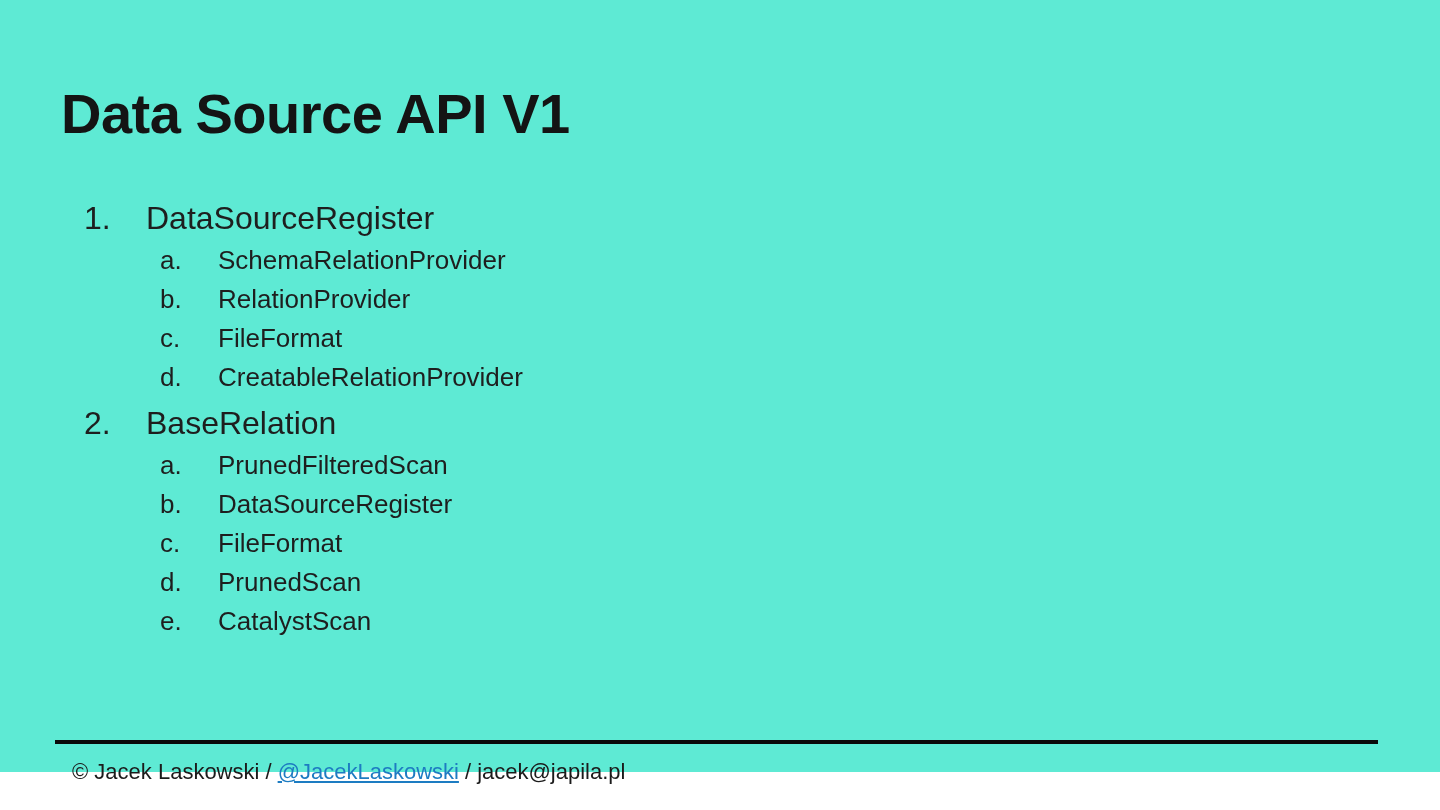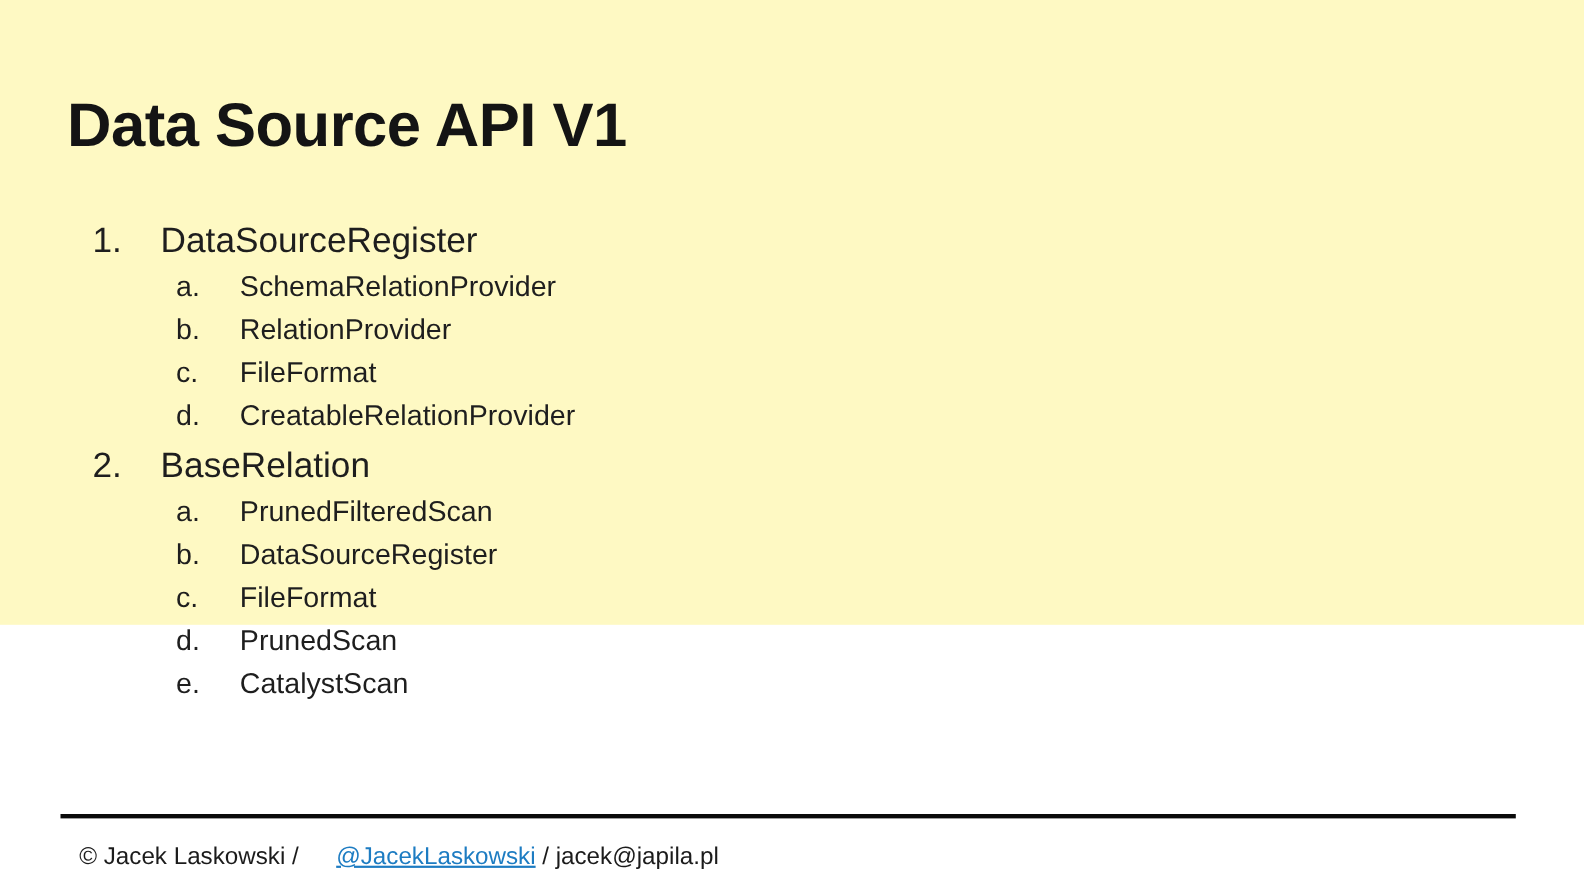--- a/index.html
+++ b/index.html
@@ -6,22 +6,22 @@
   html, body {
     width: 1440px;
     height: 810px;
     background: #ffffff;
     overflow: hidden;
     font-family: "Liberation Sans", sans-serif;
   }
   .slide {
     position: relative;
     width: 1440px;
-    height: 568px;
-    background: #fef9c3;
+    height: 772px;
+    background: #5eead4;
   }
   .slide-title {
     position: absolute;
     left: 61px;
     top: 81px;
     font-size: 56px;
     font-weight: 700;
     color: #141414;
     letter-spacing: -0.5px;
     white-space: nowrap;
@@ -69,21 +69,21 @@
     width: 1323px;
     height: 4px;
     background: #0a0a0a;
   }
   .footer {
     position: absolute;
     left: 72px;
     top: 759px;
     height: 32px;
     display: flex;
-    align-items: flex-end;
+    align-items: flex-start;
     gap: 6px;
     font-size: 22px;
     color: #1b1b1b;
     white-space: nowrap;
   }
   .footer a {
     text-decoration: underline;
     cursor: pointer;
   }
 </style>
@@ -141,17 +141,17 @@
       <span class="marker">e.</span>
       <span>CatalystScan</span>
     </div>
 
   </div>
 
   <div class="footer-divider" style="background: rgb(10, 10, 10);"></div>
 
   <div class="footer">
     <span>© Jacek Laskowski /</span>
-    <a style="color: rgb(29, 124, 194); margin-left: 28px;">@JacekLaskowski</a>
+    <a style="color: rgb(29, 124, 194);">@JacekLaskowski</a>
     <span>/ jacek@japila.pl</span>
   </div>
 
 </div>
 
 </body></html>

